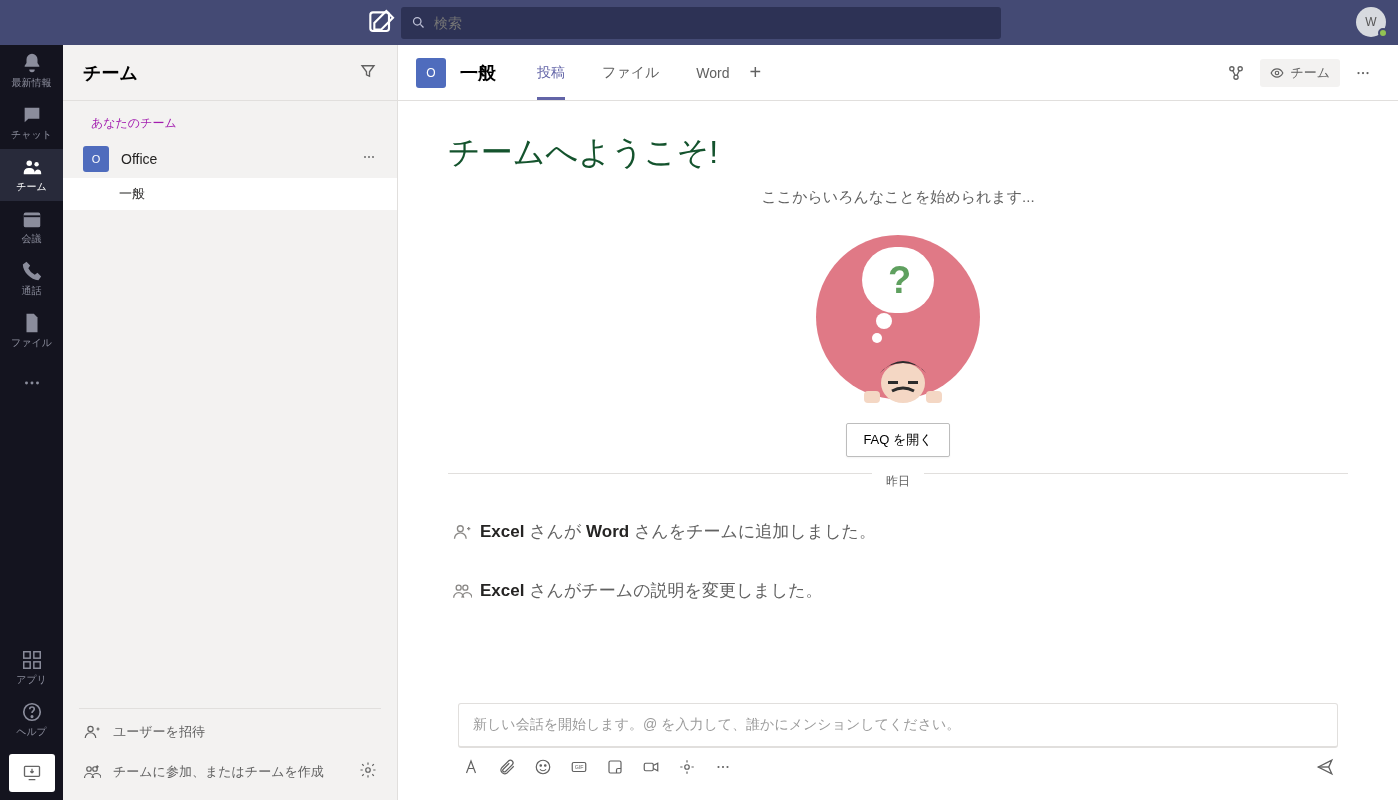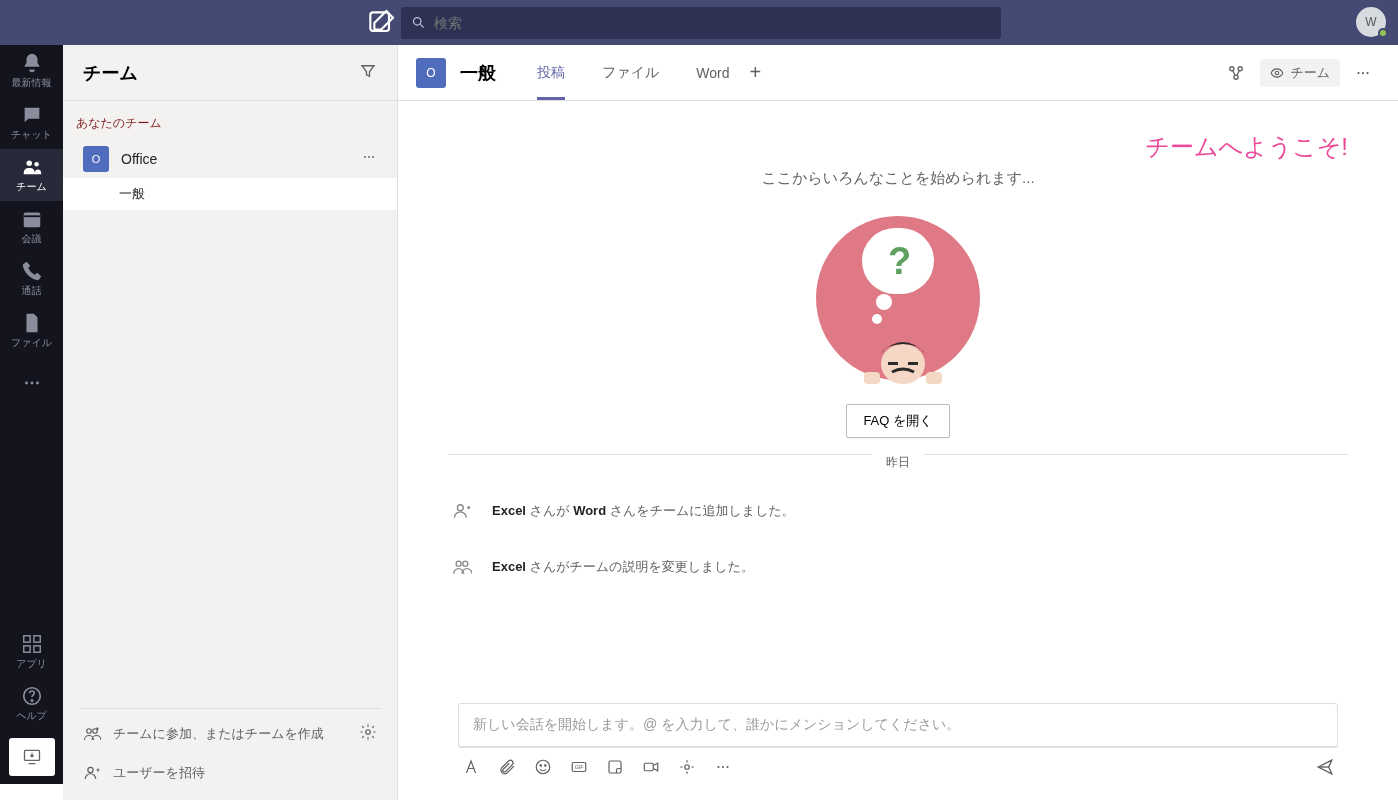--- a/index.html
+++ b/index.html
@@ -7,33 +7,33 @@
 
 
 .topbar { position:absolute; top:0; left:0; right:0; height:45px; background:#444a74; display:flex; align-items:center; }
 .topbar .compose { width:32px; height:32px; margin-left:365px; display:flex; align-items:center; justify-content:center; color:#fff; cursor:pointer; }
 .topbar .search { flex:0 0 600px; margin-left:4px; height:32px; background:#2d3255; border-radius:3px; display:flex; align-items:center; padding:0 10px; color:#bfc2d8; }
 .topbar .search input { flex:1; background:transparent; border:none; color:#bfc2d8; font-size:14px; outline:none; margin-left:8px; }
 .topbar .avatar { position:absolute; right:12px; top:7px; width:30px; height:30px; border-radius:50%; background:#d7dadf; color:#555; font-size:12px; display:flex; align-items:center; justify-content:center; }
 .topbar .presence { position:absolute; right:10px; top:28px; width:10px; height:10px; border-radius:50%; background:#92c353; border:2px solid #444a74; }
 
 
-.rail { position:absolute; top:45px; left:0; bottom:16px; width:63px; background:#14141f; display:flex; flex-direction:column; align-items:center; }
+.rail { position:absolute; top:45px; left:0; bottom:0; width:63px; background:#14141f; display:flex; flex-direction:column; align-items:center; }
 .rail-item { width:63px; height:52px; display:flex; flex-direction:column; align-items:center; justify-content:center; color:#8b8d9c; cursor:pointer; font-size:10px; gap:2px; }
 .rail-item.active { background:#282a3a; color:#fff; }
 .rail-item svg { width:22px; height:22px; }
 .rail-spacer { flex:1; }
 .rail-download { width:46px; height:38px; margin:8px auto; background:#fff; border-radius:3px; display:flex; align-items:center; justify-content:center; color:#666; }
 
 
 .panel { position:absolute; top:45px; left:63px; bottom:0; width:335px; background:#f3f2f1; border-right:1px solid #e1dfdd; display:flex; flex-direction:column; }
 .panel-header { height:56px; display:flex; align-items:center; padding:0 20px; justify-content:space-between; border-bottom:1px solid #e1dfdd; }
 .panel-header h1 { font-size:18px; font-weight:700; }
 .panel-header .filter { color:#616161; cursor:pointer; }
-.panel-section-label { font-size:12px; color:#7f1d1d; padding:14px 13px 8px; }
+.panel-section-label { font-size:12px; color:#a21caf; padding:14px 28px 8px; }
 .team-row { display:flex; align-items:center; padding:6px 20px; gap:12px; cursor:pointer; }
 .team-row .tile { width:26px; height:26px; background:#4f6cbd; border-radius:3px; display:flex; align-items:center; justify-content:center; color:#fff; font-size:11px; }
 .team-row .name { flex:1; font-size:14px; color:#252423; }
 .team-row .dots { color:#616161; }
 .channel-row { padding:7px 20px 7px 56px; font-size:13px; color:#252423; cursor:pointer; }
 .channel-row.selected { background:#fff; }
 .panel-footer { margin-top:auto; padding:0 0 8px; }
 .panel-footer .row { display:flex; align-items:center; gap:12px; padding:10px 20px; color:#616161; font-size:13px; cursor:pointer; }
 .panel-footer .row svg { width:18px; height:18px; }
 .panel-footer .gear { margin-left:auto; }
@@ -45,34 +45,34 @@
 .chan-header .title { font-size:18px; font-weight:700; }
 .chan-tabs { display:flex; gap:20px; margin-left:10px; font-size:14px; color:#616161; align-items:center; }
 .chan-tabs .tab { padding:18px 0 15px; cursor:pointer; border-bottom:3px solid transparent;margin-left:17px; }
 .chan-tabs .tab.active { color:#6264a7; border-bottom-color:#6264a7; }
 .chan-tabs .add { font-size:20px; color:#616161; cursor:pointer; }
 .chan-header .right { margin-left:auto; display:flex; align-items:center; gap:14px; color:#616161; }
 .chan-header .teambtn { background:#f3f2f1; padding:5px 10px; border-radius:3px; font-size:13px; display:flex; align-items:center; gap:6px; cursor:pointer; }
 
 
 .content { flex:1; overflow:auto; padding:30px 50px 10px; }
-.welcome-title { text-align:right; font-size:24px; font-weight:400; color:#ec4899; }
-.welcome-sub { text-align:center; font-size:15px; color:#616161; margin-top:6px; }
+.welcome-title { text-align:left; font-size:32px; font-weight:400; color:#14532d; }
+.welcome-sub { text-align:center; font-size:15px; color:#616161; margin-top:13px; }
 .cards { display:flex; justify-content:center; gap:70px; margin-top:28px; }
 .card { display:flex; flex-direction:column; align-items:center; gap:24px; }
 .card .circle { width:164px; height:164px; border-radius:50%; position:relative; }
 .card .btn { border:1px solid #bdbdbd; background:#fff; padding:7px 16px; font-size:13px; border-radius:2px; cursor:pointer; box-shadow:0 1px 2px rgba(0,0,0,.05); }
 .circle.notes { background:#6aa7b0; }
 .circle.faq { background:#e07986; }
 .bubble { position:absolute; background:#fff; border-radius:50%; }
 
 .date-divider { display:flex; margin:16px 0 8px; }
 .date-divider::before,.date-divider::after { content:""; flex:1; border-top:1px solid #e1dfdd; }
 .date-divider span { padding:0 14px; font-size:12px; color:#616161; }
-.sysmsg { display:flex; align-items:center; gap:20px; padding:6px 4px; font-size:13px; color:#616161;margin-top:24px; }
+.sysmsg { display:flex; align-items:center; gap:8px; padding:6px 4px; font-size:17px; color:#616161;margin-top:24px; }
 .sysmsg svg { width:20px; height:20px; color:#8a8886; }
 .sysmsg b { color:#252423; font-weight:600; }
 
 
 .compose-area { padding:0 60px 24px; }
 .compose-box { border:1px solid #e1dfdd; border-bottom:2px solid #e1dfdd; border-radius:3px; padding:12px 14px; font-size:14px; color:#9b9b9b; cursor:text; }
 .compose-tools { display:flex; align-items:center; gap:18px; padding:10px 4px 0; color:#616161; }
 .compose-tools .send { margin-left:auto; }
 .compose-tools svg { width:18px; height:18px; cursor:pointer; }
 </style>
@@ -190,38 +190,38 @@
           <circle cx="18" cy="12" r="1.4"></circle>
         </svg>
     </div>
   </div>
   <div class="channel-row selected">一般</div>
 
   <div class="panel-footer">
     <div style="border-top:1px solid #e1dfdd;margin:0 16px 4px;"></div>
     <div class="row">
       <svg viewBox="0 0 24 24" fill="none" stroke="currentColor" stroke-width="1.6">
+          <circle cx="10" cy="8" r="3.5"></circle>
+          <path d="M3 20a7 7 0 0114 0M18 8h4m-2-2v4"></path>
+        </svg>
+      <span>ユーザーを招待</span>
+    </div>
+    <div class="row">
+      <svg viewBox="0 0 24 24" fill="none" stroke="currentColor" stroke-width="1.6">
           <circle cx="8" cy="8" r="3"></circle>
           <circle cx="16" cy="8" r="3"></circle>
           <path d="M2 20a6 6 0 0112 0m-2 0a6 6 0 0112 0M19 3v4m-2-2h4"></path>
         </svg>
       <span>チームに参加、またはチームを作成</span>
       <span class="gear">
         <svg width="18" height="18" viewBox="0 0 24 24" fill="none" stroke="currentColor" stroke-width="1.6">
             <circle cx="12" cy="12" r="3"></circle>
             <path d="M12 2v3m0 14v3M4.2 4.2l2.1 2.1m11.4 11.4l2.1 2.1M2 12h3m14 0h3M4.2 19.8l2.1-2.1m11.4-11.4l2.1-2.1"></path>
           </svg>
       </span>
-    </div>
-    <div class="row">
-      <svg viewBox="0 0 24 24" fill="none" stroke="currentColor" stroke-width="1.6">
-          <circle cx="10" cy="8" r="3.5"></circle>
-          <path d="M3 20a7 7 0 0114 0M18 8h4m-2-2v4"></path>
-        </svg>
-      <span>ユーザーを招待</span>
     </div>
   </div>
 </div>
 
 <div class="main">
   <div class="chan-header">
     <div class="tile">O</div>
     <div class="title">一般</div>
     <div class="chan-tabs">
       <div class="tab active">投稿</div>

